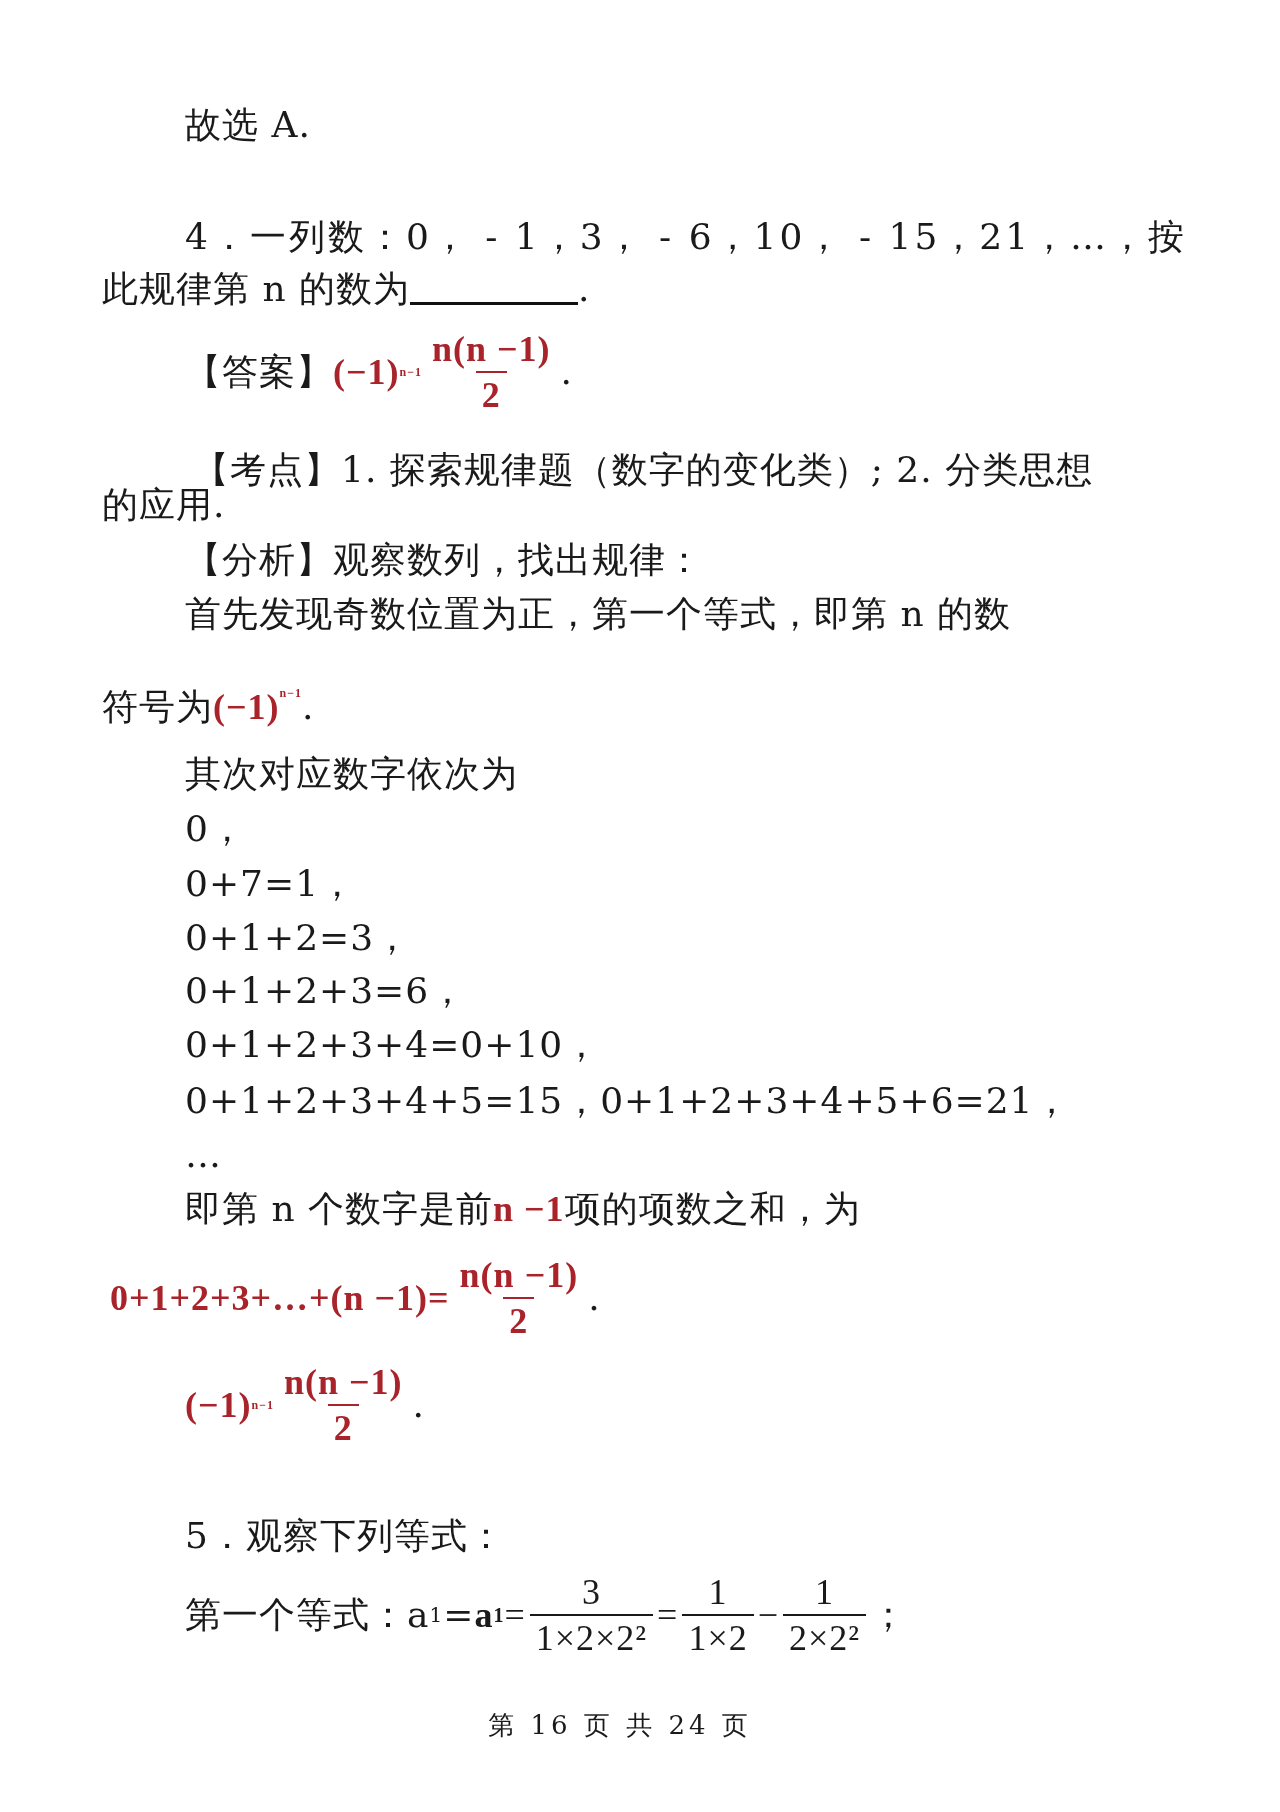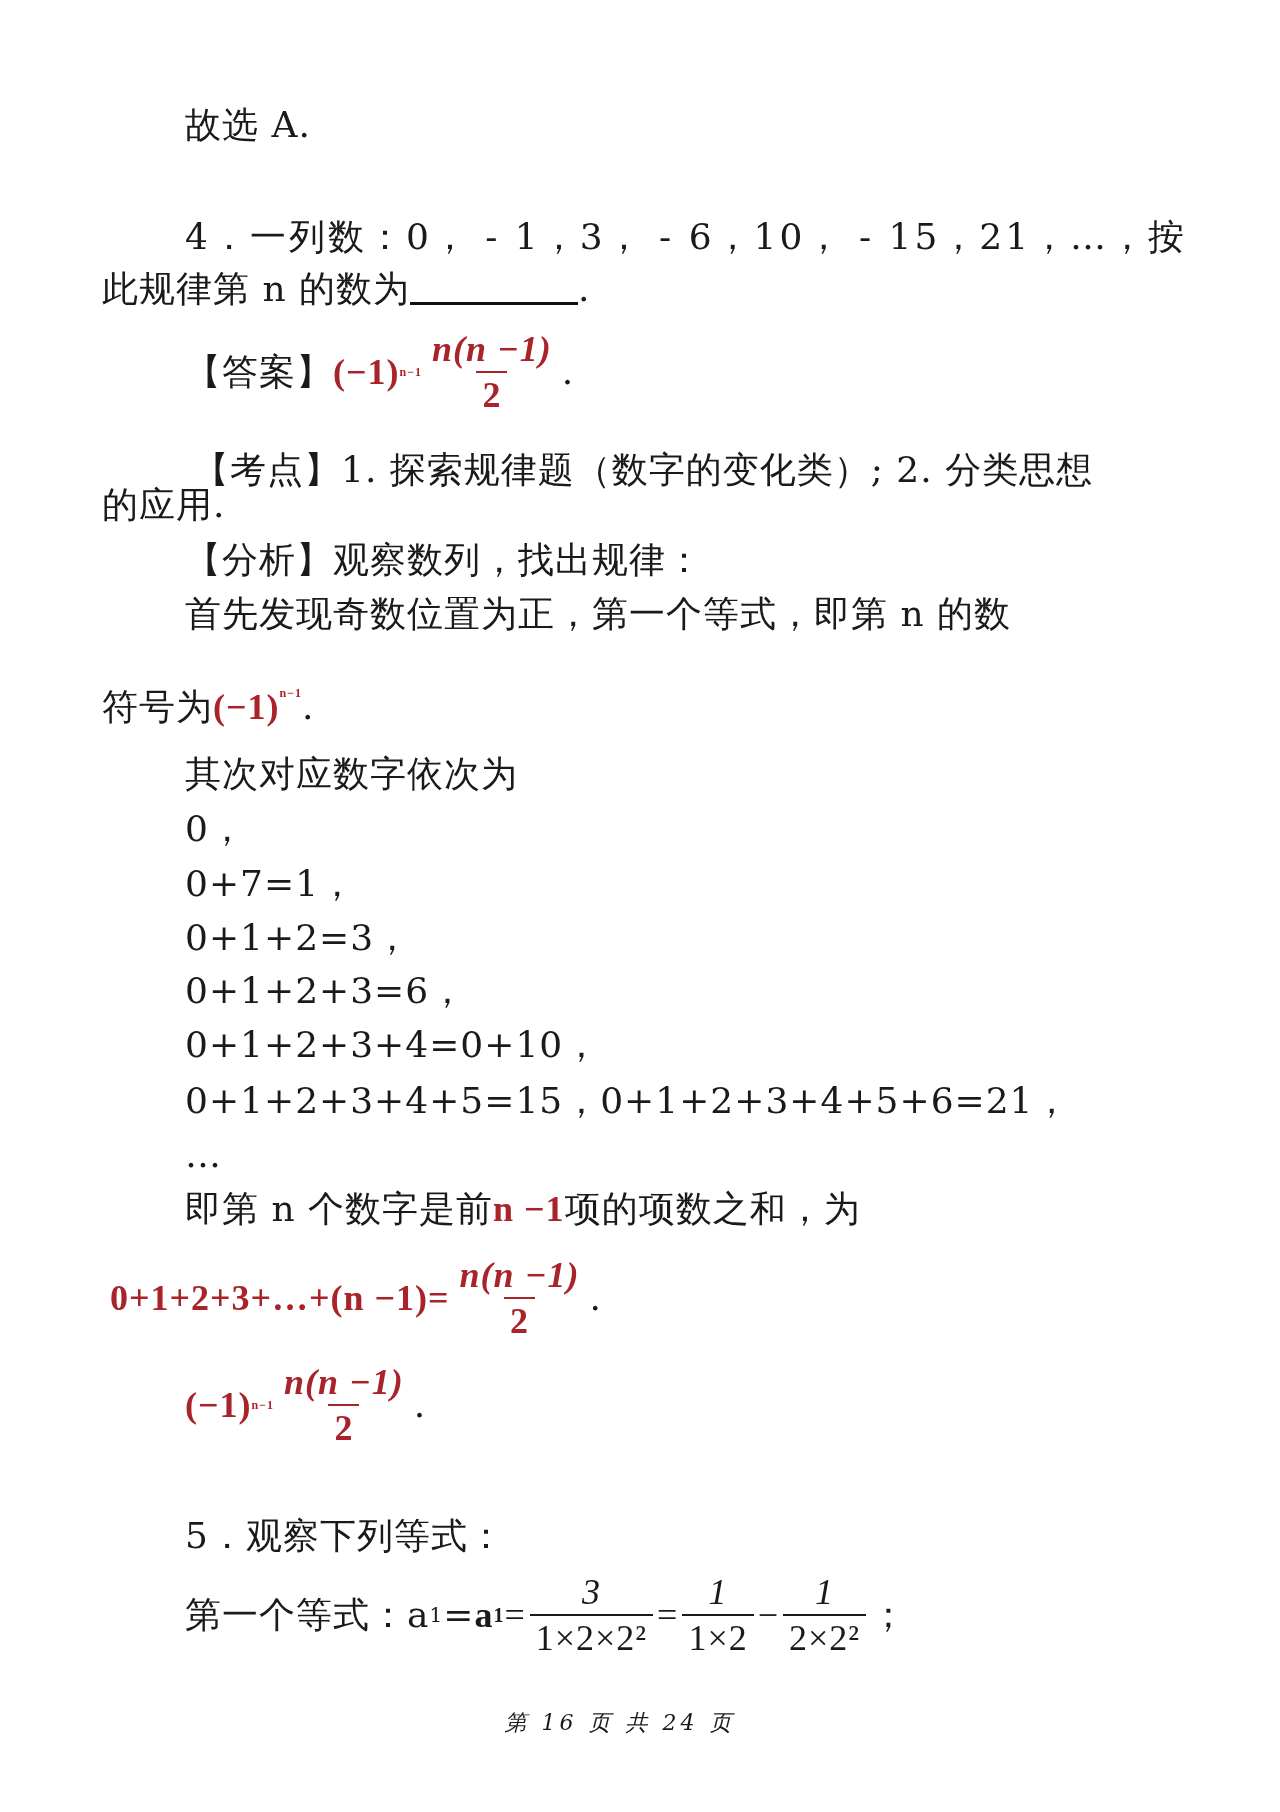--- a/index.html
+++ b/index.html
@@ -2,25 +2,25 @@
 <html><head>
 <meta charset="utf-8">
 <style>
   html, body { margin:0; padding:0; background:#ffffff; }
   body { width:1280px; height:1812px; position:relative; overflow:hidden;
          font-family:"DejaVu Serif","Liberation Serif",serif; color:#1a1a1a; }
   .ln { position:absolute; font-size:36px; line-height:44px; white-space:nowrap; letter-spacing:1px; }
   .red { color:#a8232a; font-family:"Liberation Serif",serif; font-weight:bold; }
   .blank { display:inline-block; width:168px; border-bottom:3px solid #111; height:32px; vertical-align:-4px; }
   .frac { display:inline-flex; flex-direction:column; align-items:center; vertical-align:middle; margin:0 4px; }
-  .frac .num { padding:0 6px; line-height:44px;font-style:italic; }
+  .frac .num { padding:0 6px; line-height:44px; }
   .frac .den { line-height:44px; border-top:2px solid currentColor; padding:0 6px; }
   .sup { font-size:12px; vertical-align:22px; }
   .sub { font-size:20px; vertical-align:-8px; }
-  .footer { position:absolute; left:0; width:1240px; text-align:center; top:1708px; font-size:22px; letter-spacing:4px;font-style:italic; }
+  .footer { position:absolute; left:0; width:1240px; text-align:center; top:1708px; font-size:26px; letter-spacing:4px; }
   .blk { font-family:"Liberation Serif",serif; }
 </style>
 </head>
 <body>
 
 <div class="ln" style="left:185px;top:103px;">故选 A.</div>
 
 <div class="ln" style="left:185px;top:215px;letter-spacing:3px;">4．一列数：0， - 1，3， - 6，10， - 15，21，…，按</div>
 <div class="ln" style="left:102px;top:267px;">
   <span>此规律第 n 的数为</span><span class="blank"></span><span>.</span>

